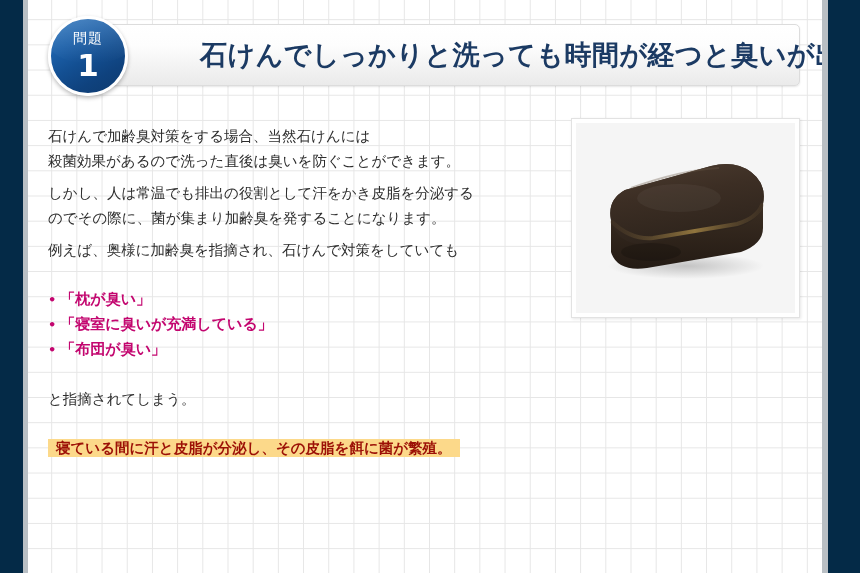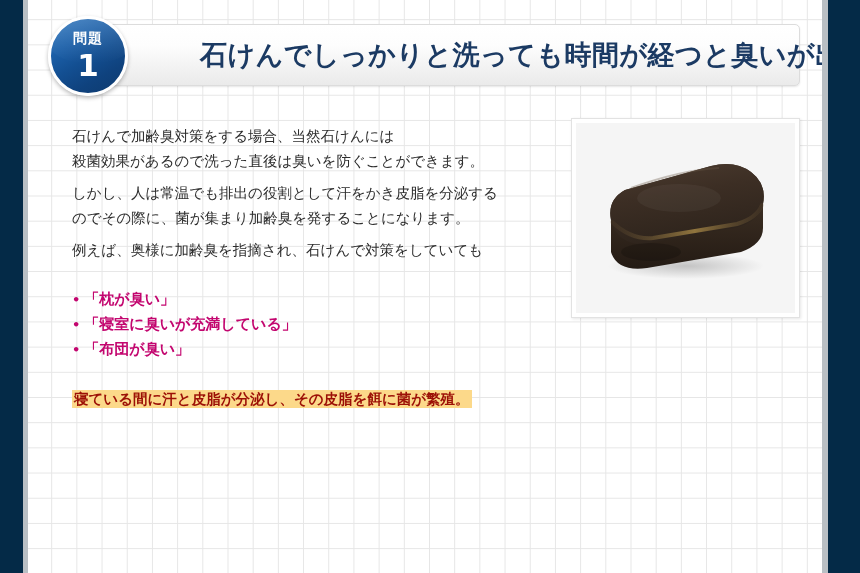--- a/index.html
+++ b/index.html
@@ -124,39 +124,39 @@
     left: -6%; top: -10%;
     width: 118%; height: 70%;
     background: linear-gradient(to bottom, rgba(255,255,255,0.16), rgba(255,255,255,0.0));
     border-radius: 50% 50% 45% 45%;
     pointer-events: none;
   }
   .badge-label {
     position: relative;
     color: #ffffff;
     font-size: 14px;
-    font-weight: bold;
+    font-weight: normal;
     line-height: 1;
     letter-spacing: 1px;
     margin-bottom: 5px;
     z-index: 2;
   }
   .badge-number {
     position: relative;
     color: #ffffff;
     font-size: 31px;
     font-weight: bold;
     line-height: 1;
     z-index: 2;
   }
 
   
   #content {
     position: absolute;
-    left: 72px; top: 124px;
+    left: 48px; top: 124px;
     width: 500px;
     z-index: 3;
   }
 
   .para {
     font-size: 14.5px;
     line-height: 24.5px;
     color: #2d2d2d;
     white-space: pre-line;
     font-family: "DejaVu Sans", "Liberation Sans", sans-serif;
@@ -192,21 +192,21 @@
   .hl-line {
     font-size: 14.5px;
     line-height: 25px;
     font-weight: bold;
     color: #9c1006;
     display: block;
     width: fit-content;
   }
   .hl-line span.hl {
     background: #fcd98a;
-    padding: 1px 2px;
+    padding: 1px 8px;
     box-decoration-break: clone;
     -webkit-box-decoration-break: clone;
   }
 
   
   #photo-panel {
     position: absolute;
     left: 571px; top: 118px;
     width: 229px; height: 200px;
     background: #ffffff;
@@ -252,20 +252,21 @@
 のでその際に、菌が集まり加齢臭を発することになります。</p>
 
     <p class="para">例えば、奥様に加齢臭を指摘され、石けんで対策をしていても</p>
 
     <ul class="bullets">
       <li>「枕が臭い」</li>
       <li>「寝室に臭いが充満している」</li>
       <li>「布団が臭い」</li>
     </ul>
 
+    <p class="para closing">と指摘されてしまう。</p>
 
     <div class="cause-block">
       <div class="hl-line"><span class="hl">寝ている間に汗と皮脂が分泌し、その皮脂を餌に菌が繁殖。</span></div>
     </div>
   </div>
 
   <div id="photo-panel">
     <div class="photo-inner">
       <svg width="190" height="140" viewBox="0 0 190 140" aria-hidden="true">
         <defs>

